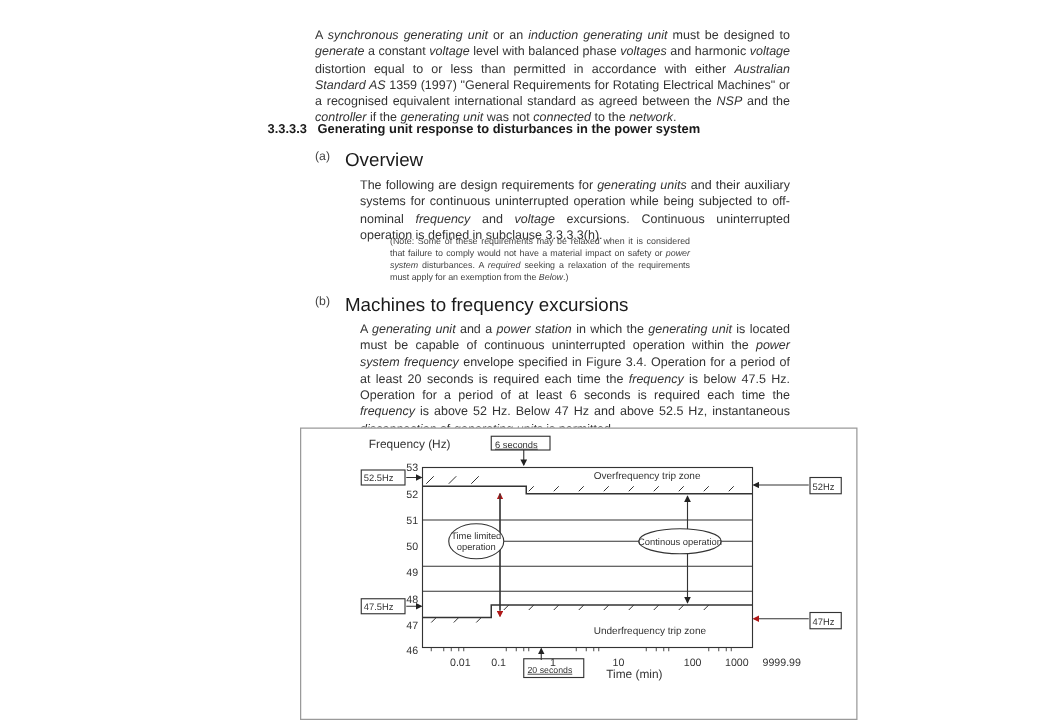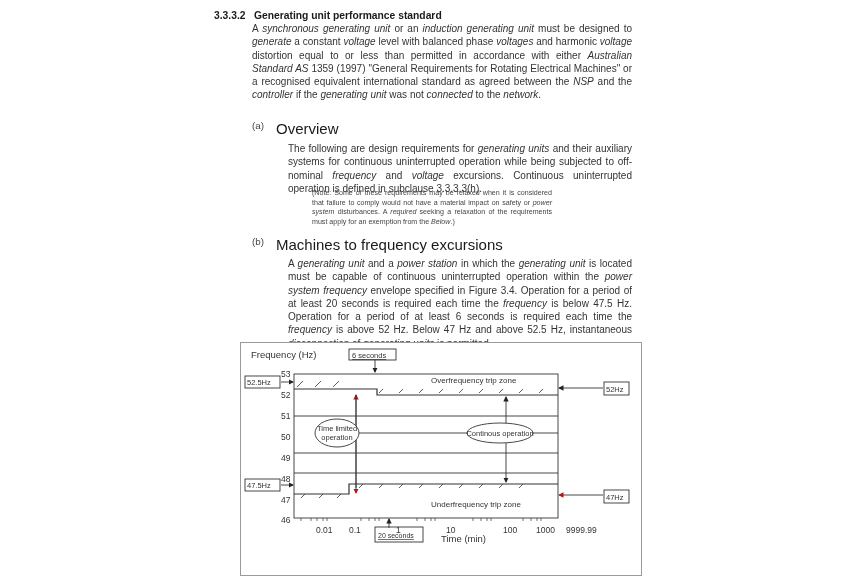--- a/index.html
+++ b/index.html
@@ -5,33 +5,33 @@
   html,body{margin:0;padding:0;background:#ffffff;}
   body{width:850px;height:580px;position:relative;overflow:hidden;font-family:"Liberation Sans",sans-serif;color:#2a2a2a;}
   .page{position:absolute;left:0;top:0;width:850px;height:580px;}
   .h3{position:absolute;left:214px;font-weight:bold;font-size:10.3px;color:#1a1a1a;white-space:nowrap;}
   .h3 .num{display:inline-block;width:40px;}
   .para{position:absolute;font-size:10px;line-height:13.3px;text-align:justify;color:#333;}
   .para i{font-style:italic;}
   .sub{position:absolute;left:252px;font-size:9.8px;color:#444;}
   .subtitle{position:absolute;left:276px;font-weight:normal;font-size:15px;color:#1a1a1a;}
   .note{position:absolute;left:312px;width:240px;font-size:7.1px;line-height:9.6px;text-align:justify;color:#444;}
-  .figure{position:absolute;left:240px;top:342px;width:400px;height:232px;border:1px solid #9a9a9a;background:#fff;}
+  .figure{position:absolute;left:240px;top:342px;width:400px;height:232px;border:1px solid #9a9a9a;background:#fff;padding-left:44px;}
   svg text{font-family:"Liberation Sans",sans-serif;}
 </style>
 </head>
 <body>
 
 <div class="page">
 
-  <div class="h3" style="top:10px;">
-    <span class="num">3.3.3.2</span><span>Generating unit performance standard</span>
-  </div>
   <div class="para" style="left:252px;top:22px;width:380px;"><span>A </span><i>synchronous generating unit</i><span> or an </span><i>induction generating unit</i><span> must be designed to </span><i>generate</i><span> a constant </span><i>voltage</i><span> level with balanced phase </span><i>voltages</i><span> and harmonic </span><i>voltage</i><span> distortion equal to or less than permitted in accordance with either </span><i>Australian Standard AS</i><span> 1359 (1997) "General Requirements for Rotating Electrical Machines" or a recognised equivalent international standard as agreed between the </span><i>NSP</i><span> and the </span><i>controller</i><span> if the </span><i>generating unit</i><span> was not </span><i>connected</i><span> to the </span><i>network</i><span>.</span></div>
 
+  <div class="h3" style="top:98px;">
+    <span class="num">3.3.3.3</span><span>Generating unit response to disturbances in the power system</span>
+  </div>
 
   <div class="sub" style="top:120px;">(a)</div>
   <div class="subtitle" style="top:120px;">Overview</div>
   <div class="para" style="left:288px;top:142px;width:344px;"><span>The following are design requirements for </span><i>generating units</i><span> and their auxiliary systems for continuous uninterrupted operation while being subjected to off-nominal </span><i>frequency</i><span> and </span><i>voltage</i><span> excursions. Continuous uninterrupted operation is defined in subclause 3.3.3.3(h).</span></div>
   <div class="note" style="top:189px;"><span>(Note:  Some of these requirements may be relaxed when it is considered that failure to comply would not have a material impact on safety or </span><i>power system</i><span> disturbances. A </span><i>required</i><span> seeking a relaxation of the requirements must apply for an exemption from the </span><i>Below</i><span>.)</span></div>
 
   <div class="sub" style="top:236px;">(b)</div>
   <div class="subtitle" style="top:236px;">Machines to frequency excursions</div>
   <div class="para" style="left:288px;top:257px;width:344px;"><span>A </span><i>generating unit</i><span> and a </span><i>power station</i><span> in which the </span><i>generating unit</i><span> is located must be capable of continuous uninterrupted operation within the </span><i>power system frequency</i><span> envelope specified in Figure 3.4. Operation for a period of at least 20 seconds is required each time the </span><i>frequency</i><span> is below 47.5 Hz. Operation for a period of at least 6 seconds is required each time the </span><i>frequency</i><span> is above 52 Hz. Below 47 Hz and above 52.5 Hz, instantaneous </span><i>disconnection</i><span> of </span><i>generating units</i><span> is permitted.</span></div>
 

